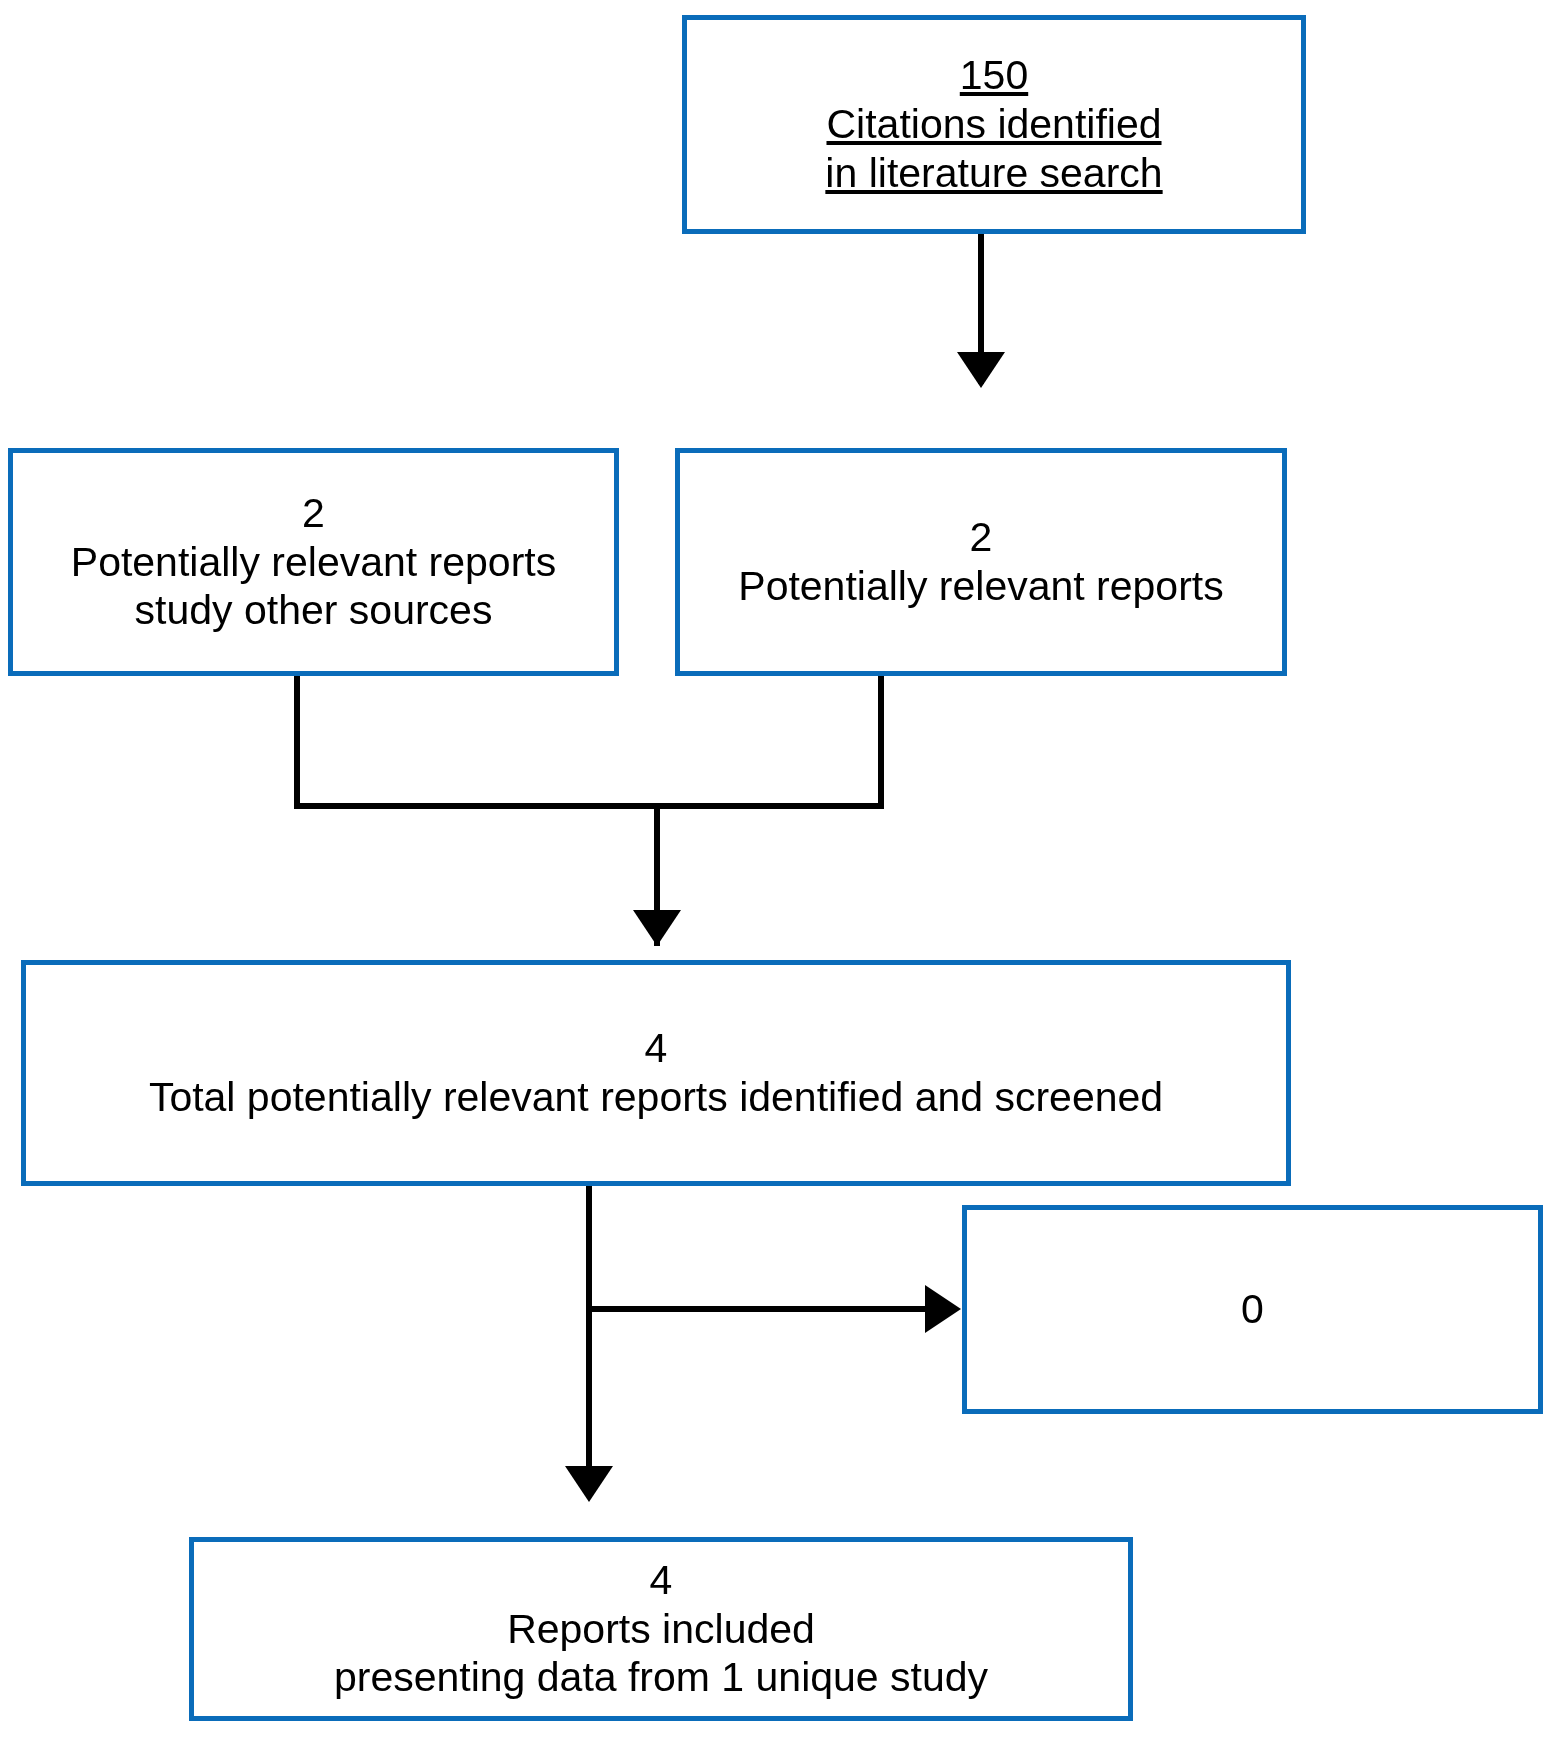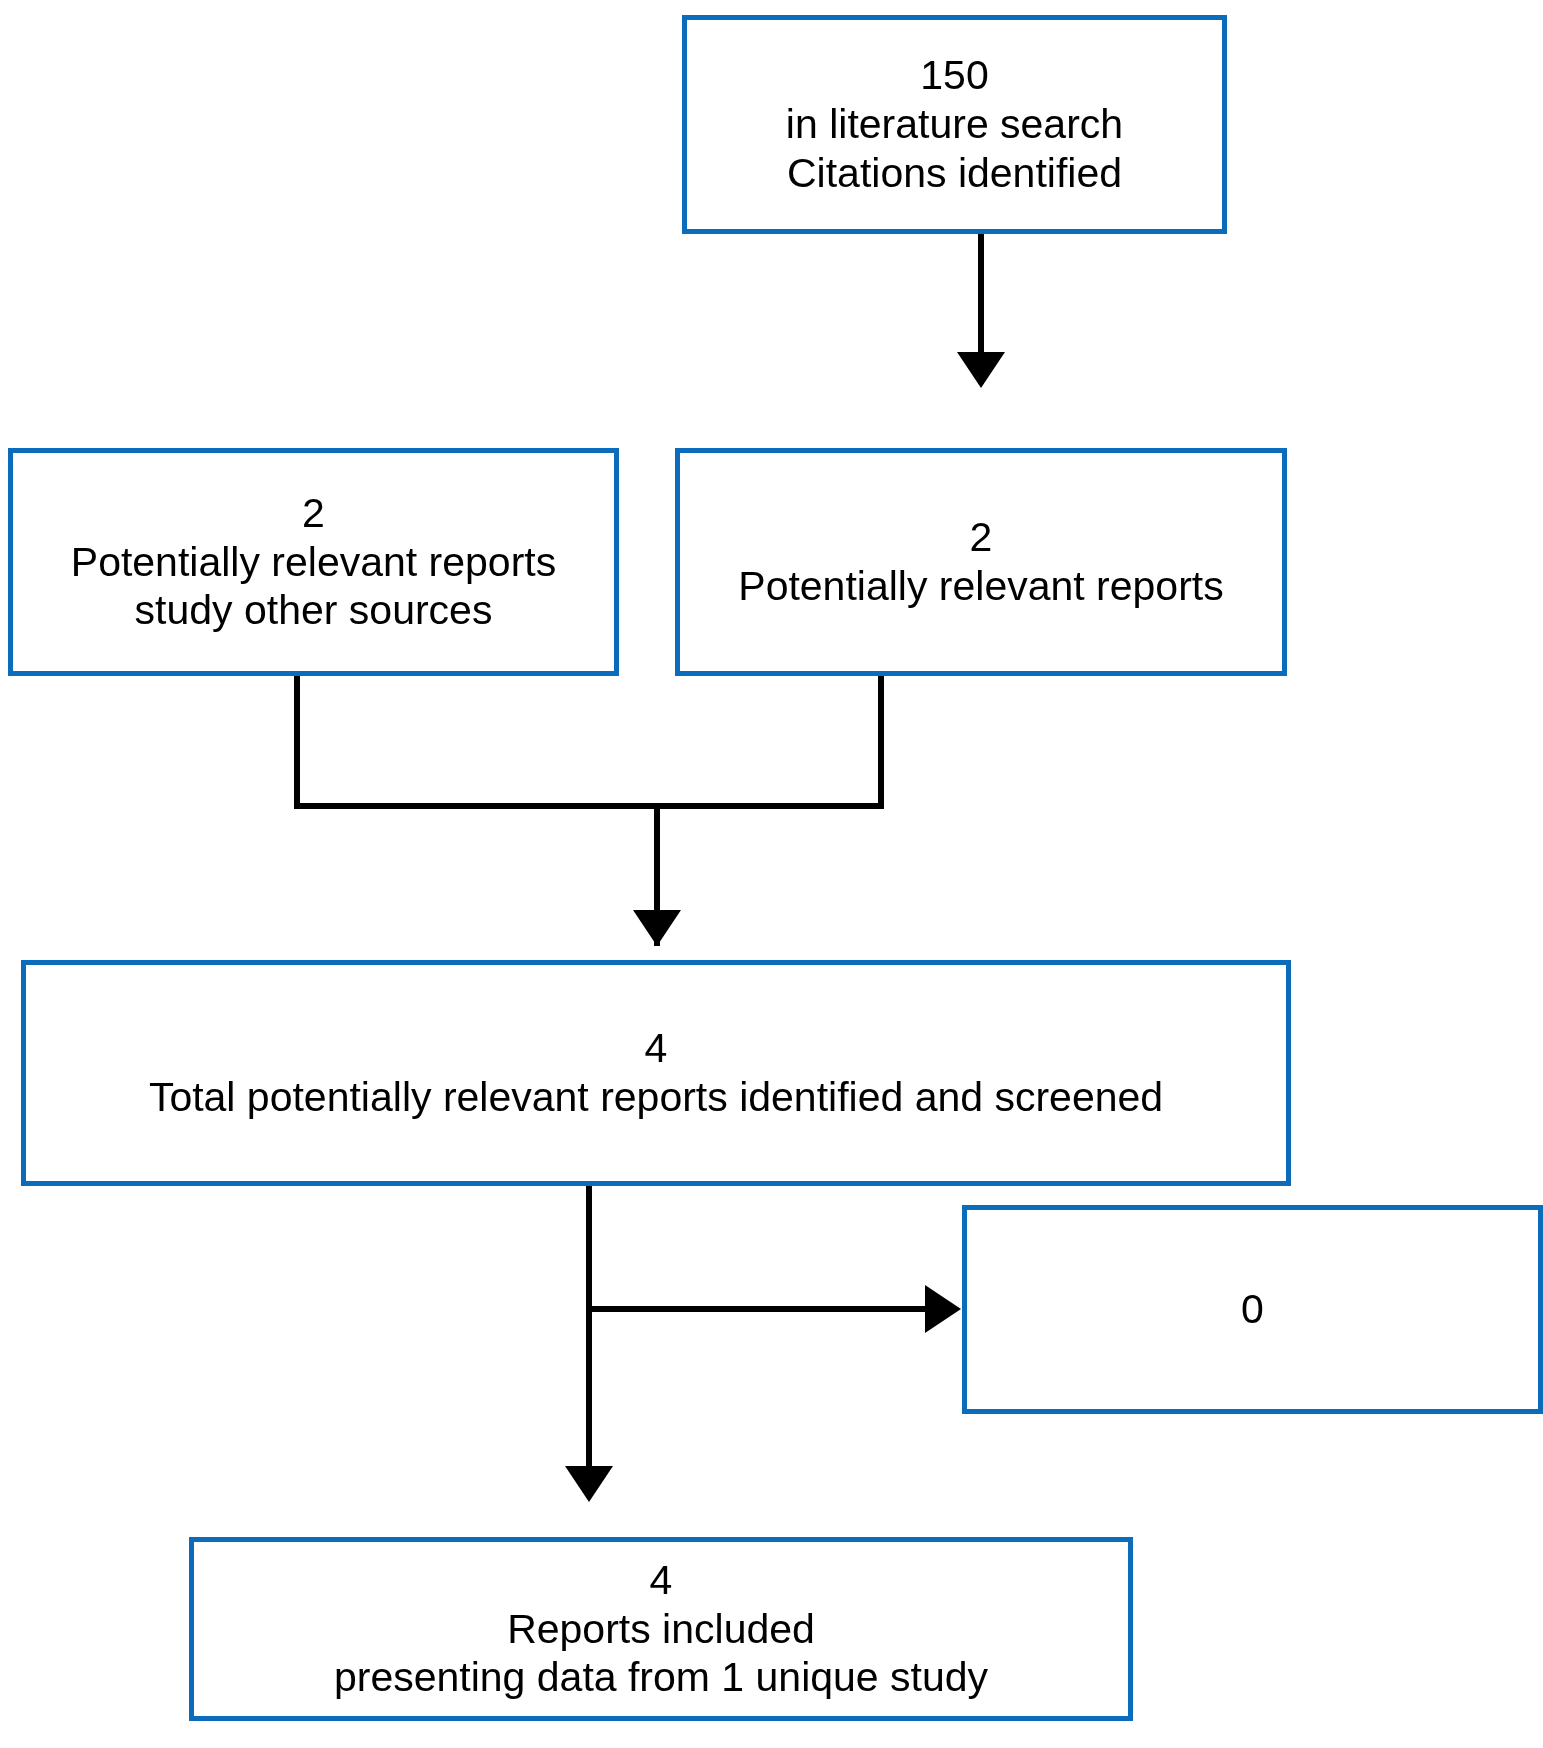--- a/index.html
+++ b/index.html
@@ -31,21 +31,21 @@
     font-size: 41px;
     line-height: 1.19;
     font-family: "Liberation Sans", sans-serif;
   }
   .node .line {
     display: block;
     white-space: nowrap;
   }
 
   
-  #node-citations        { left: 682px; top: 15px;   width: 545px; height: 219px; }
+  #node-citations        { left: 682px; top: 15px;   width: 624px; height: 219px; text-decoration: underline; }
   #node-other-sources    { left: 8px;   top: 448px;  width: 611px; height: 228px; }
   #node-screened         { left: 675px; top: 448px;  width: 612px; height: 228px; }
   #node-total-screened   { left: 21px;  top: 960px;  width: 1270px; height: 226px; }
   #node-excluded         { left: 962px; top: 1205px; width: 581px; height: 209px; }
   #node-included         { left: 189px; top: 1537px; width: 944px; height: 184px; }
 
   
   .conn {
     position: absolute;
     background: #000000;
@@ -86,22 +86,22 @@
   #conn-total-to-excluded          { left: 589px; top: 1306px; width: 345px; }
   #arrow-total-to-excluded         { left: 925px; top: 1285px; }
 </style>
 </head>
 <body>
 
 <div id="canvas">
 
   <div class="node" id="node-citations">
     <span class="line">150</span>
+    <span class="line">Citations identified</span>
     <span class="line">in literature search</span>
-    <span class="line">Citations identified</span>
   </div>
 
   <div class="conn v" id="conn-citations-to-screened"></div>
   <div class="arrow-down" id="arrow-citations-to-screened"></div>
 
   <div class="node" id="node-other-sources">
     <span class="line">2</span>
     <span class="line">Potentially relevant reports</span>
     <span class="line">study other sources</span>
   </div>

